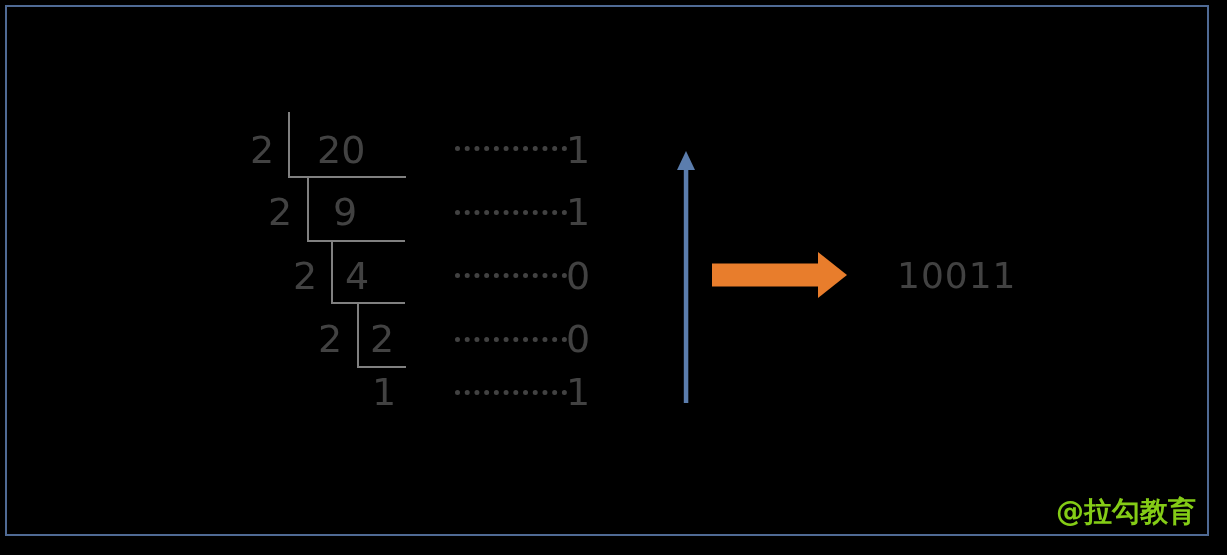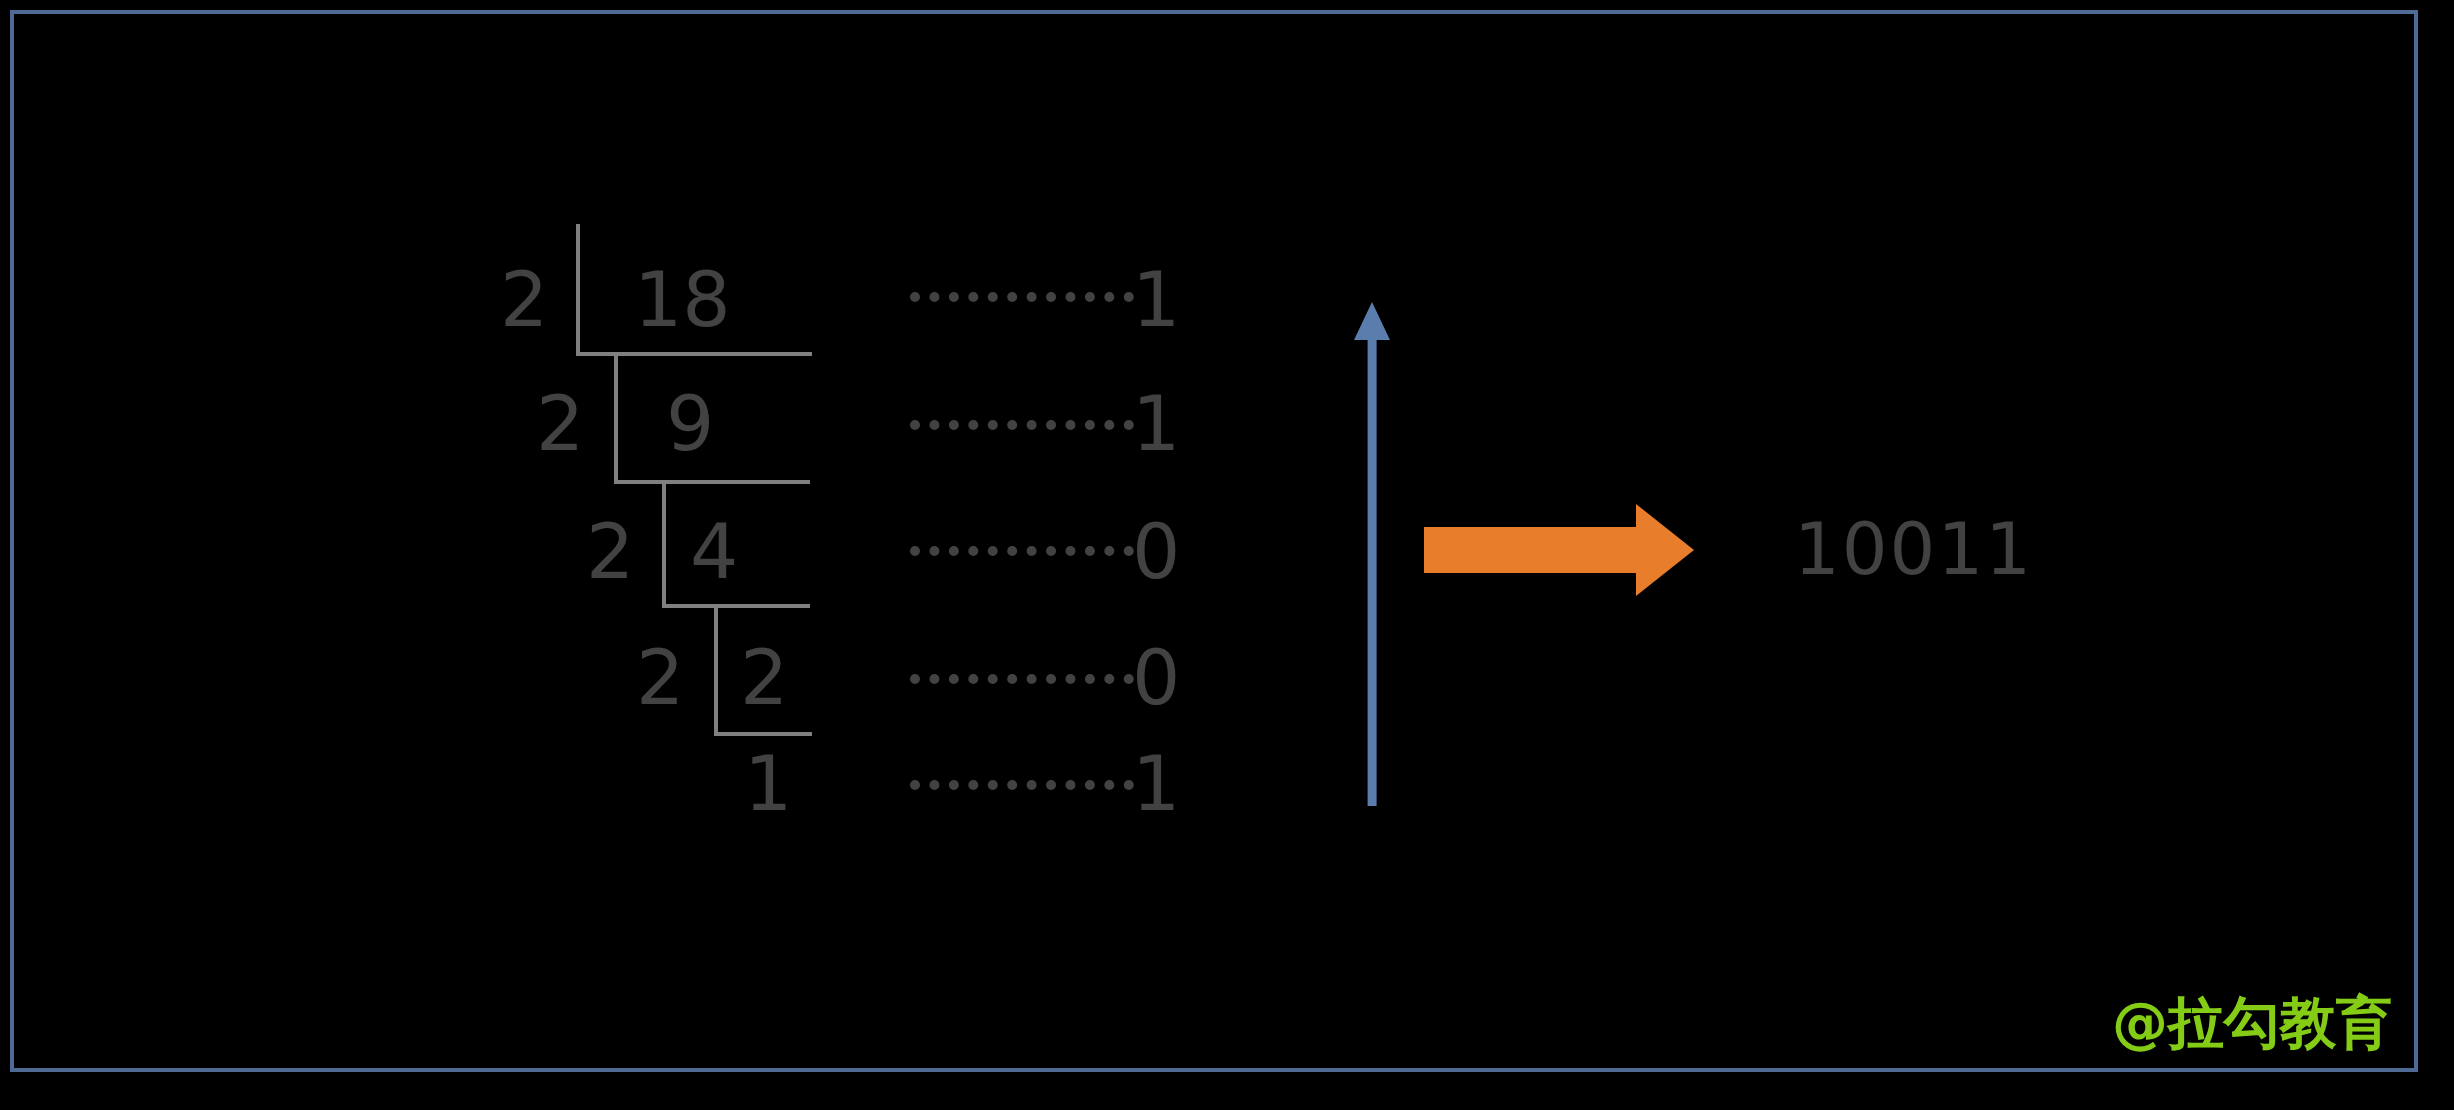--- a/index.html
+++ b/index.html
@@ -60,21 +60,21 @@
   <div class="bline" style="left:288px;top:112px;width:2px;height:66px;"></div>
   <div class="bline" style="left:288px;top:176px;width:118px;height:2px;"></div>
   <div class="bline" style="left:307px;top:176px;width:2px;height:66px;"></div>
   <div class="bline" style="left:307px;top:240px;width:98px;height:2px;"></div>
   <div class="bline" style="left:331px;top:240px;width:2px;height:64px;"></div>
   <div class="bline" style="left:331px;top:302px;width:74px;height:2px;"></div>
   <div class="bline" style="left:357px;top:302px;width:2px;height:66px;"></div>
   <div class="bline" style="left:357px;top:366px;width:49px;height:2px;"></div>
 
   <span class="num" style="left:250px;top:131px;">2</span>
-  <span class="num" style="left:317px;top:131px;">18</span>
+  <span class="num" style="left:317px;top:131px;">20</span>
   <div class="leader" style="left:455px;top:146px;"></div>
   <span class="num" style="left:566px;top:131px;">1</span>
 
   <span class="num" style="left:268px;top:193px;">2</span>
   <span class="num" style="left:333px;top:193px;">9</span>
   <div class="leader" style="left:455px;top:210px;"></div>
   <span class="num" style="left:566px;top:193px;">1</span>
 
   <span class="num" style="left:293px;top:257px;">2</span>
   <span class="num" style="left:345px;top:257px;">4</span>

